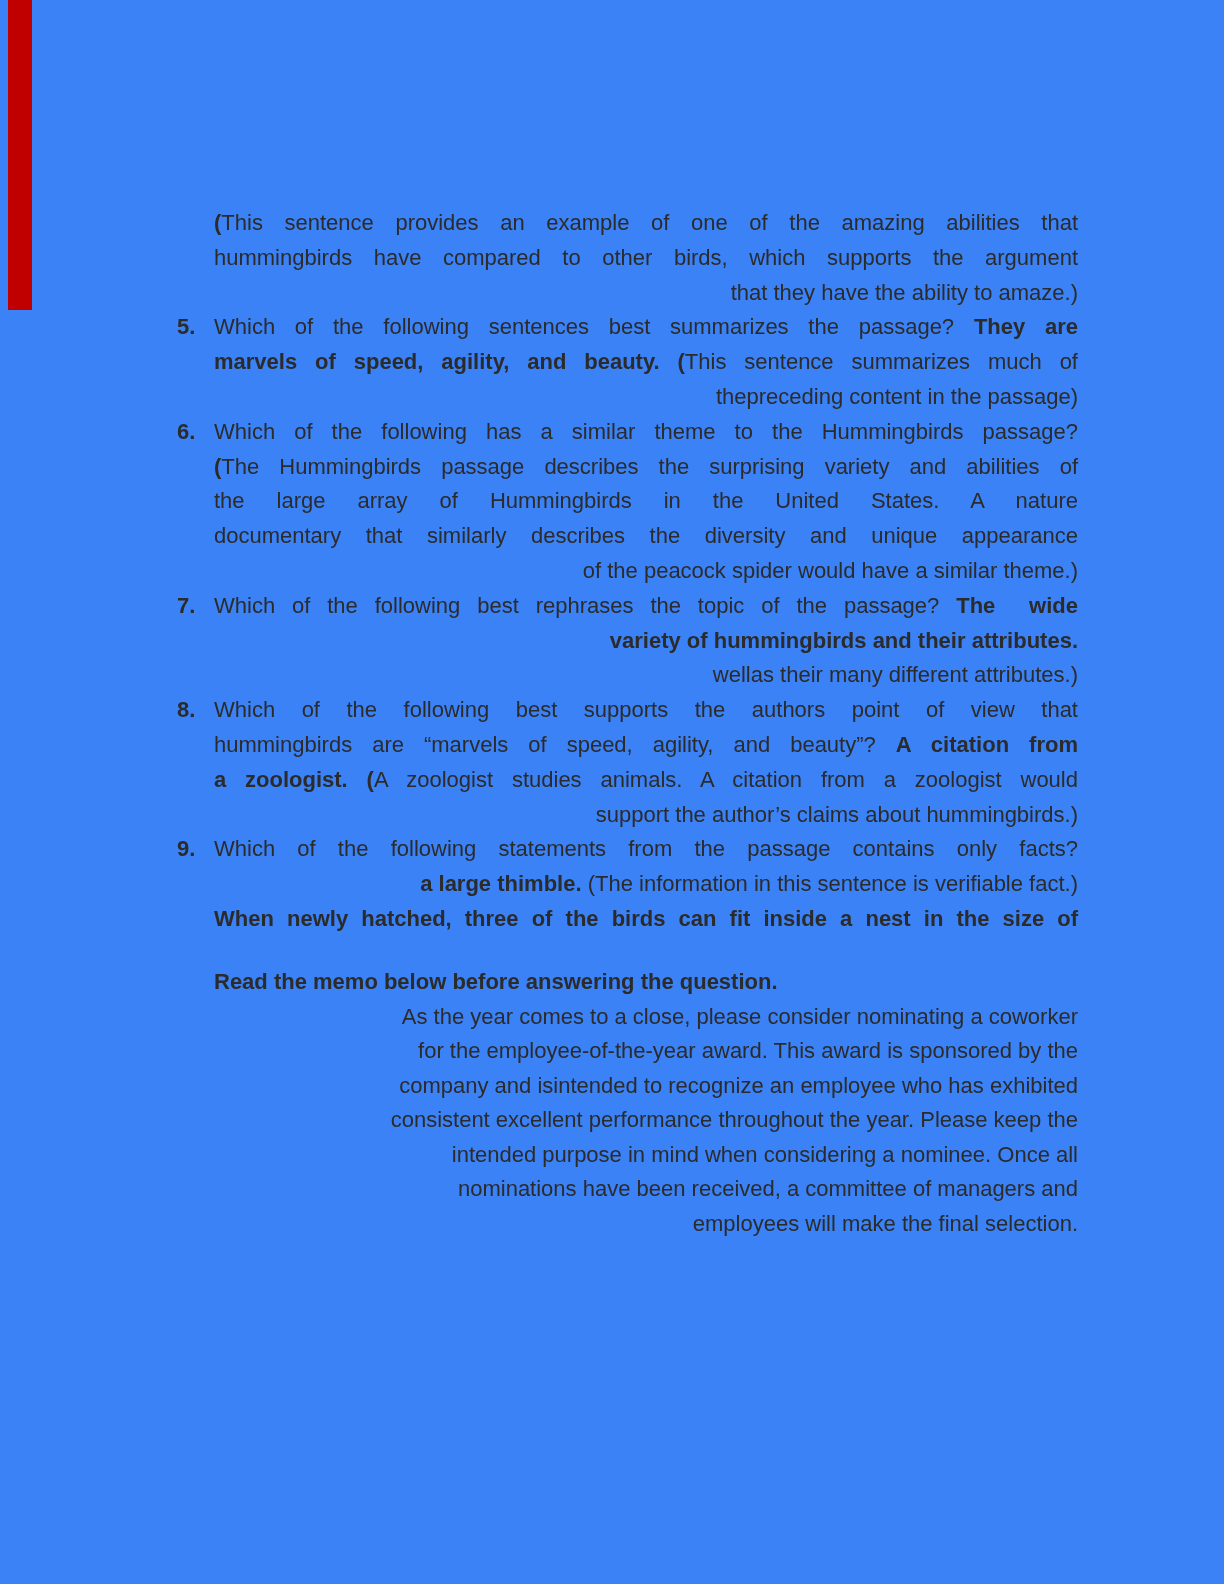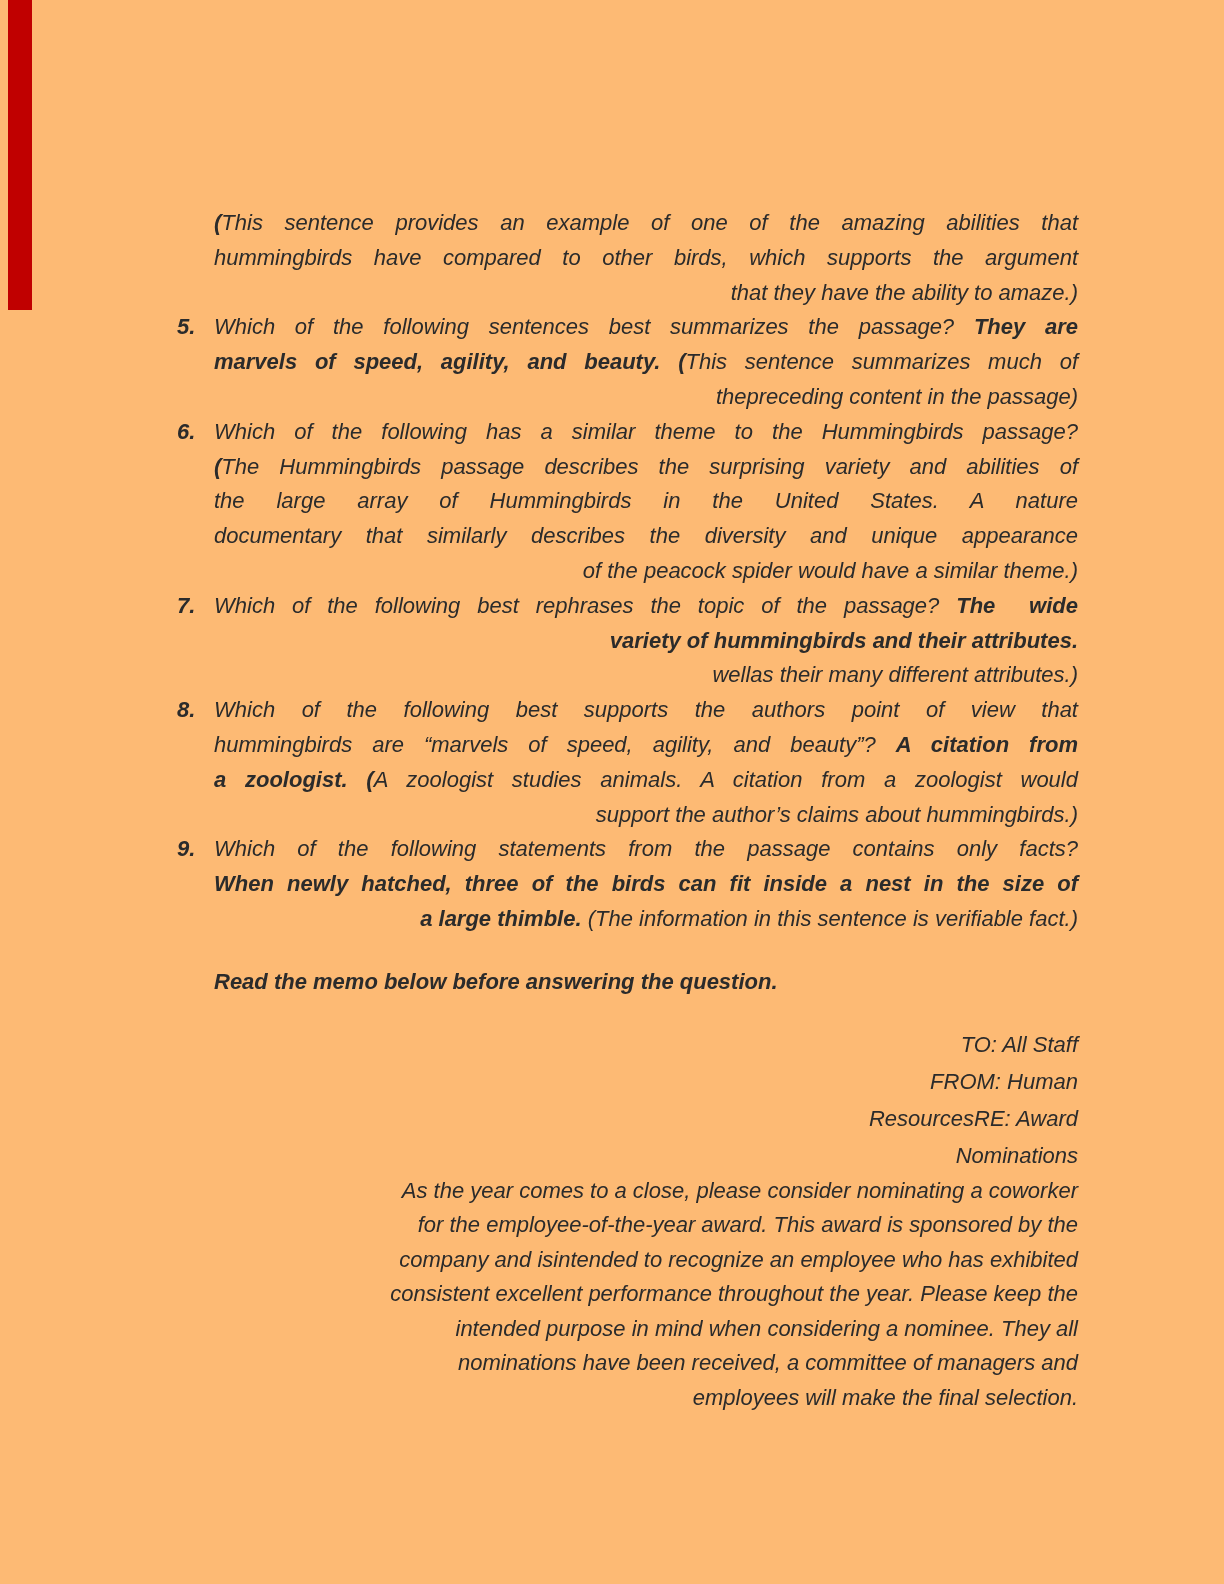--- a/index.html
+++ b/index.html
@@ -57,21 +57,21 @@
     margin-top: 26px;
     line-height: 37px;
   }
   .memo-body {
     line-height: 34.5px;
   }
 </style>
 </head>
 <body>
 
-<div class="page" style="color: rgb(43, 43, 43); background: #fdba74; font-style: italic;">
+<div class="page" style="color: rgb(43, 43, 43); background: #3b82f6;">
   <div class="red-bar" style="background: rgb(192, 0, 0);"></div>
   <div class="content">
     <section class="qlist">
         <div class="item">
           <div class="line jl"><span class="b">(</span><span class="r">This sentence provides an example of one of the amazing abilities that</span></div>
           <div class="line jl"><span class="r">hummingbirds have compared to other birds, which supports the argument</span></div>
           <div class="line"><span class="r">that they have the ability to amaze.)</span></div>
         </div>
         <div class="item">
           <span class="num">5.</span>
@@ -96,36 +96,30 @@
         <div class="item">
           <span class="num">8.</span>
           <div class="line jl"><span class="r">Which of the following best supports the authors point of view that</span></div>
           <div class="line jl"><span class="r">hummingbirds are “marvels of speed, agility, and beauty”? </span><span class="b">A citation from</span></div>
           <div class="line jl"><span class="b">a zoologist. (</span><span class="r">A zoologist studies animals. A citation from a zoologist would</span></div>
           <div class="line"><span class="r">support the author’s claims about hummingbirds.)</span></div>
         </div>
         <div class="item">
           <span class="num">9.</span>
           <div class="line jl"><span class="r">Which of the following statements from the passage contains only facts?</span></div>
+          <div class="line"><span class="b">a large thimble. </span><span class="r">(The information in this sentence is verifiable fact.)</span></div>
           <div class="line jl"><span class="b">When newly hatched, three of the birds can fit inside a nest in the size of</span></div>
-          <div class="line"><span class="b">a large thimble. </span><span class="r">(The information in this sentence is verifiable fact.)</span></div>
         </div>
       </section>
     <section class="memo">
       <div class="memo-instruction">Read the memo below before answering the question.</div>
-      <div class="memo-header">
-          <div class="line">TO: All Staff</div>
-          <div class="line">FROM: Human</div>
-          <div class="line">ResourcesRE: Award</div>
-          <div class="line">Nominations</div>
-        </div>
       <div class="memo-body">
           <div class="line">As the year comes to a close, please consider nominating a coworker</div>
           <div class="line">for the employee-of-the-year award. This award is sponsored by the</div>
           <div class="line">company and isintended to recognize an employee who has exhibited</div>
           <div class="line">consistent excellent performance throughout the year. Please keep the</div>
-          <div class="line">intended purpose in mind when considering a nominee. They all</div>
+          <div class="line">intended purpose in mind when considering a nominee. Once all</div>
           <div class="line">nominations have been received, a committee of managers and</div>
           <div class="line">employees will make the final selection.</div>
         </div>
     </section>
   </div>
 </div>
 
 </body></html>

